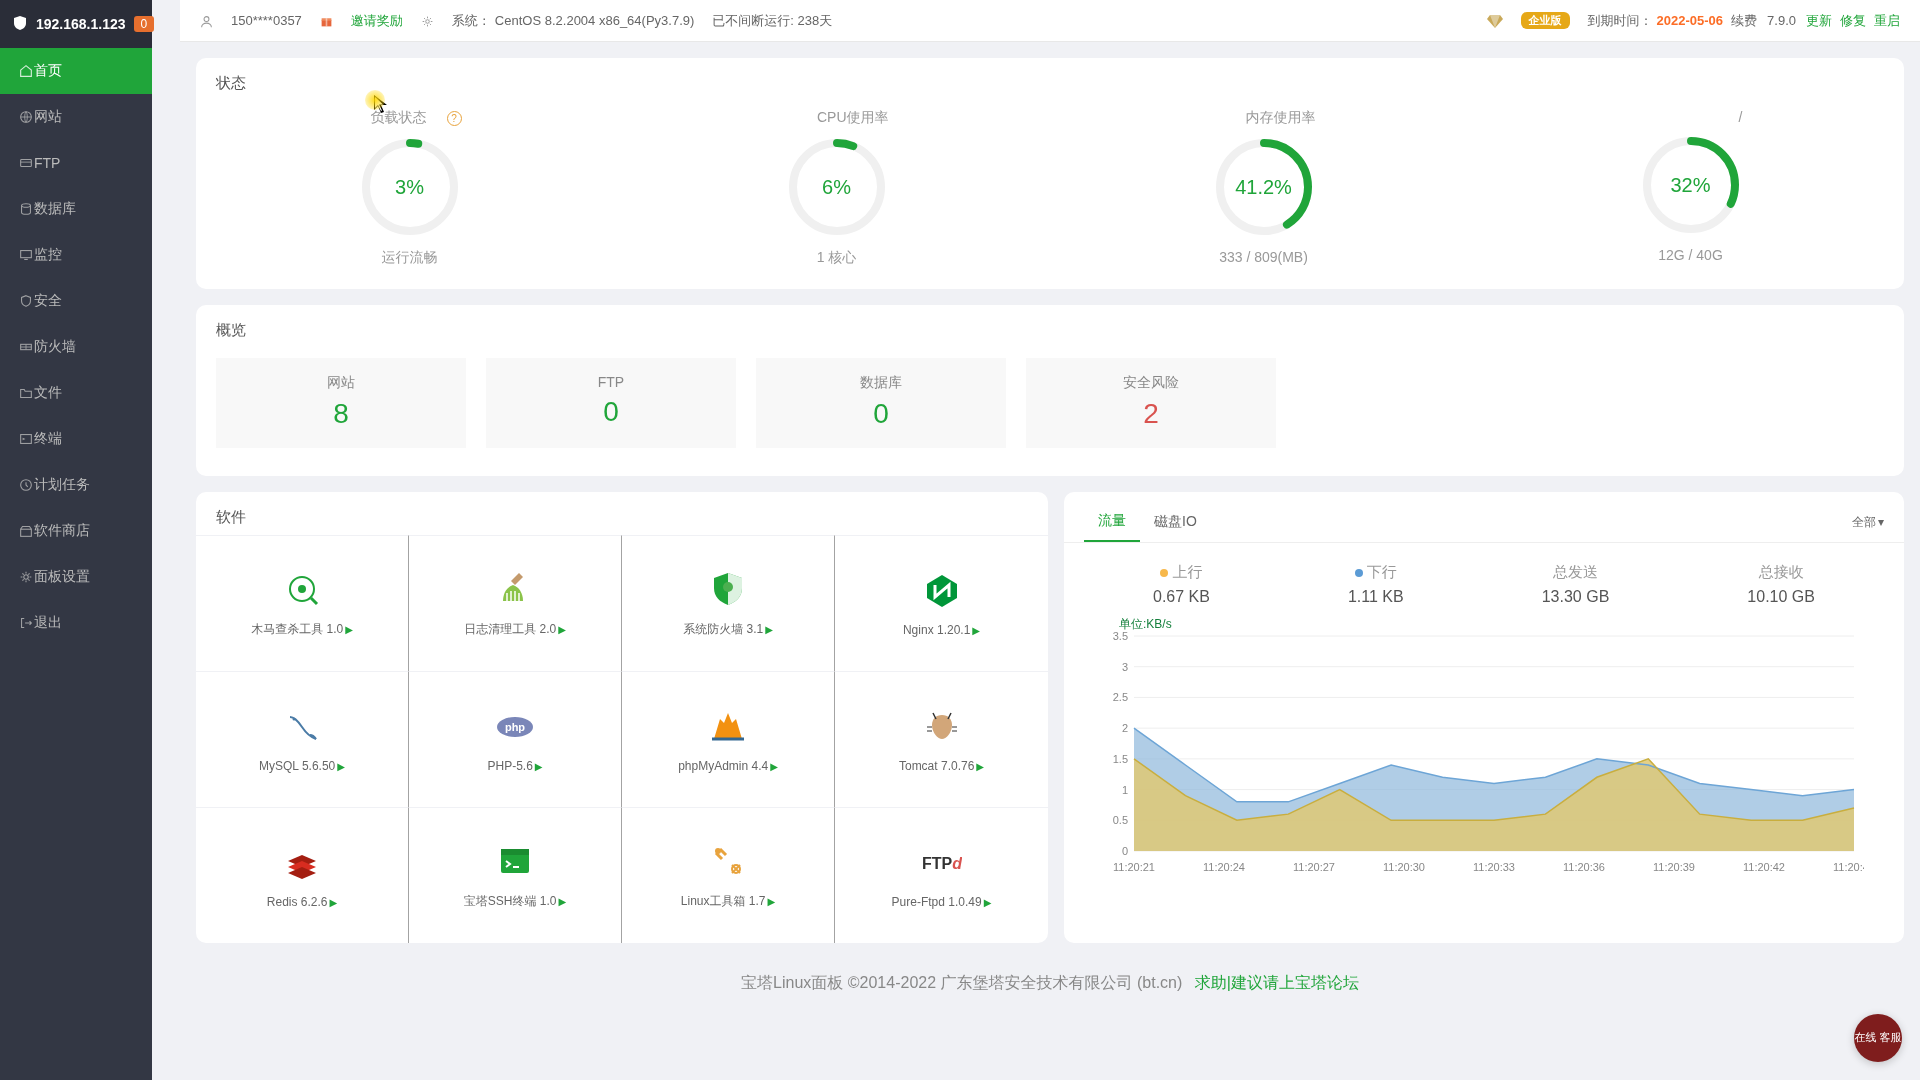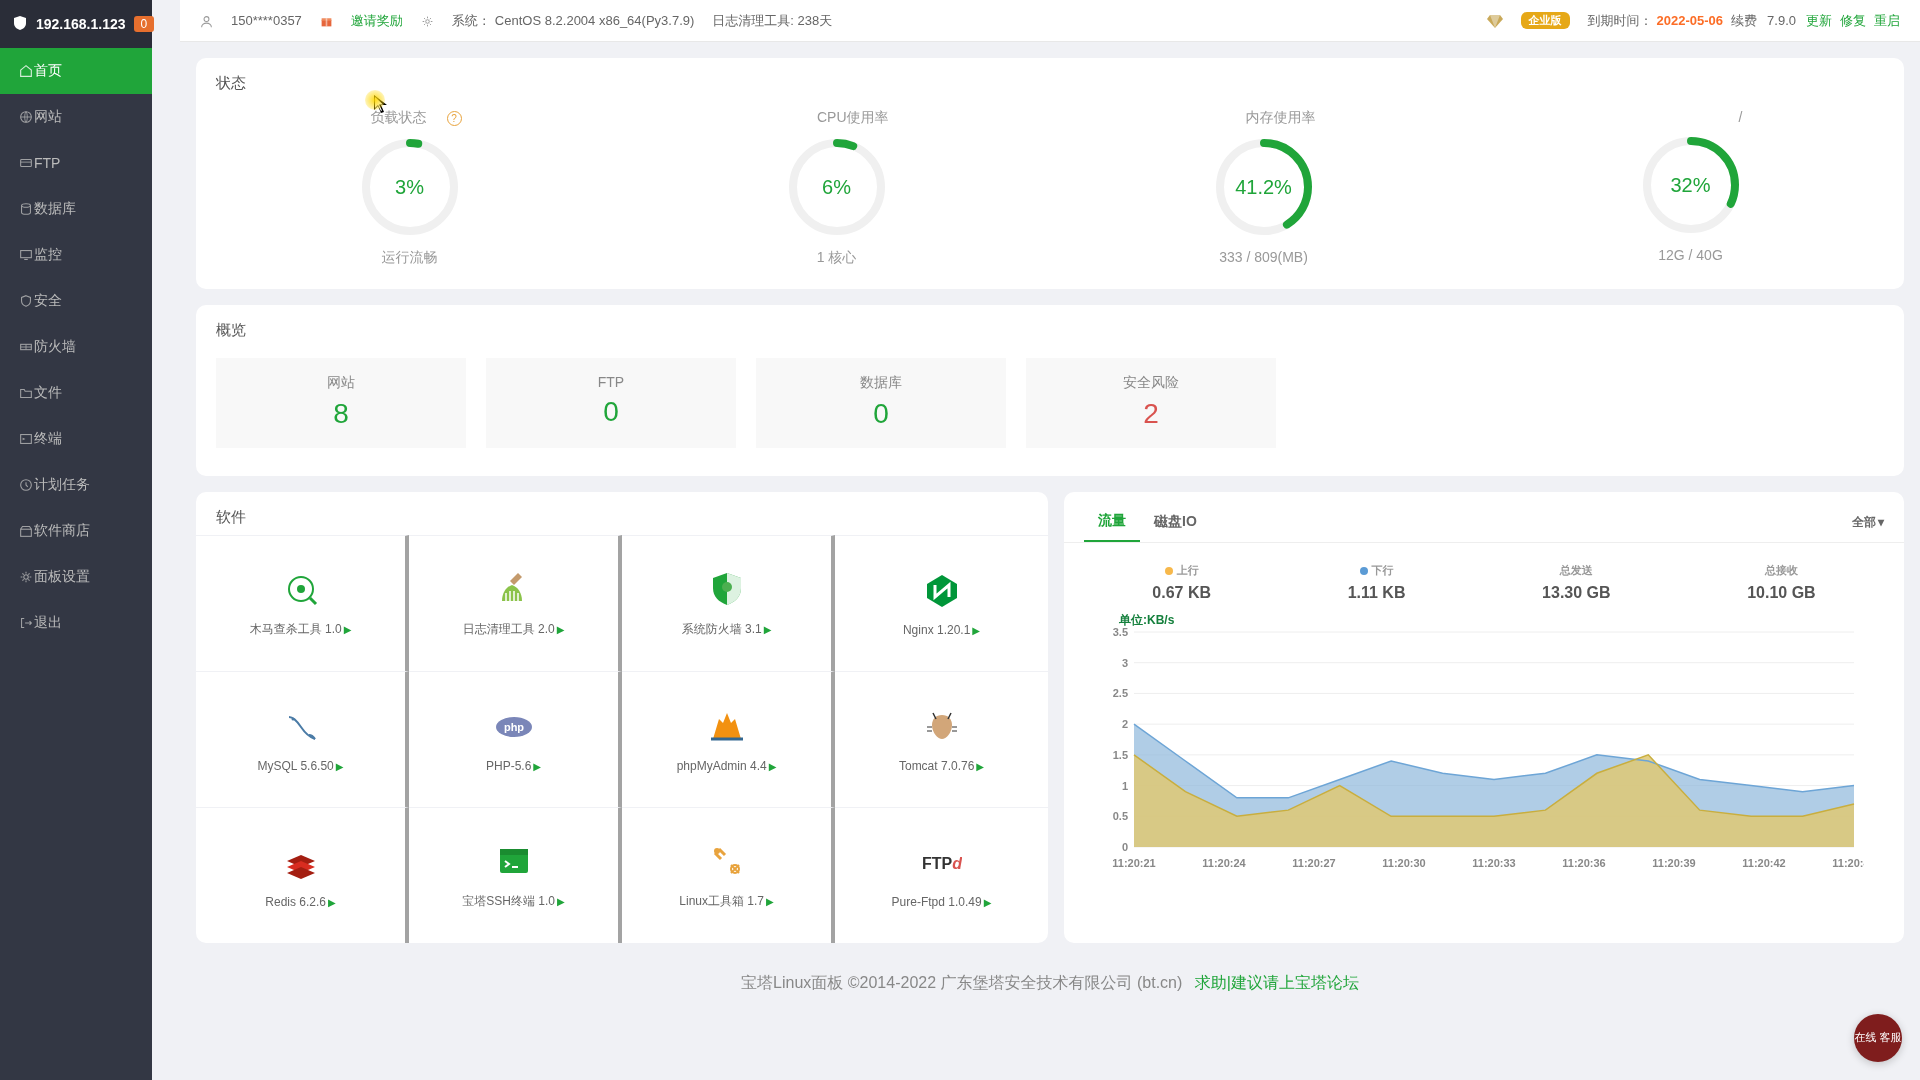--- a/index.html
+++ b/index.html
@@ -45,38 +45,38 @@
 .ov-cards { display: flex; gap: 20px; padding: 10px 20px 28px; }
 .ov-card { background: #f8f8f8; flex: 0 0 250px; height: 90px; text-align: center; padding-top: 16px; cursor: pointer; }
 .ov-card-label { color: #888; font-size: 14px; margin-bottom: 6px; }
 .ov-card-val { font-size: 28px; }
 .ov-card-val.green { color: #20a53a; }
 .ov-card-val.red { color: #d9534f; }
 
 
 .row2 { display: flex; gap: 16px; }
 .panel-soft { flex: 1; }
-.panel-net { width: 840px; display: flex; flex-direction: column; font-weight: bold; }
+.panel-net { width: 840px; display: flex; flex-direction: column; }
 
 .soft-grid { display: grid; grid-template-columns: repeat(4, 1fr); }
-.soft-item { height: 136px; border-right: 4px solid #a3a3a3; border-top: 1px solid #f0f1f5; display: flex; flex-direction: column; align-items: center; justify-content: center; gap: 12px; cursor: pointer; }
+.soft-item { height: 136px; border-right: 1px solid #a3a3a3; border-top: 1px solid #f0f1f5; display: flex; flex-direction: column; align-items: center; justify-content: center; gap: 12px; cursor: pointer; }
 .soft-item:nth-child(4n) { border-right: none; }
 .soft-icon { width: 40px; height: 40px; display: flex; align-items: center; justify-content: center; }
 .soft-name { font-size: 12px; color: #666; }
 .soft-name .play { color: #20a53a; margin-left: 2px; font-size: 10px; }
 
 
 .net-tabs { display: flex; align-items: center; padding: 10px 20px 0; border-bottom: 1px solid #eee; }
 .net-tab { padding: 10px 14px; cursor: pointer; color: #666; font-size: 14px; }
 .net-tab.active { color: #20a53a; border-bottom: 2px solid #20a53a; }
 .net-filter { margin-left: auto; font-size: 12px; color: #666; display: flex; align-items: center; gap: 2px; cursor: pointer; }
 
 .net-stats { display: flex; justify-content: space-around; padding: 20px 20px 10px; }
 .net-stat { text-align: center; }
-.net-stat-label { color: #999; font-size: 11px; margin-bottom: 6px; display: flex; align-items: center; justify-content: center; gap: 4px; }
+.net-stat-label { color: #999; font-size: 15px; margin-bottom: 6px; display: flex; align-items: center; justify-content: center; gap: 4px; }
 .dot { width: 8px; height: 8px; border-radius: 50%; display: inline-block; }
 .dot.yellow { background: #f7b84b; }
 .dot.blue { background: #5b9bd5; }
 .net-stat-val { color: #555; font-size: 16px; }
 
 .chart-wrap { padding: 0 40px 20px 40px; position: relative; flex: 1; }
 .chart-unit { font-size: 12px; color: #15803d; position: absolute; left: 55px; top: 0; }
 
 
 .chart-svg { display: block; }
@@ -241,21 +241,21 @@
           <rect x="2" y="4" width="12" height="3" fill="#f08a5d"></rect>
           <rect x="7" y="4" width="2" height="10" fill="#fff" opacity=".5"></rect>
         </svg></span>
     <span class="link">邀请奖励</span>
     <span><svg width="13" height="13" viewBox="0 0 16 16">
           <circle cx="8" cy="8" r="2.2" fill="none" stroke="#999" stroke-width="1.2"></circle>
           <path d="M8 2v2M8 12v2M2 8h2M12 8h2M3.8 3.8l1.4 1.4M10.8 10.8l1.4 1.4M3.8 12.2l1.4-1.4M10.8 5.2l1.4-1.4" stroke="#999" stroke-width="1.2"></path>
         </svg></span>
     <span>系统：</span>
     <span style="margin-left:-14px">CentOS 8.2.2004 x86_64(Py3.7.9)</span>
-    <span>日志清理工具: 238天</span>
+    <span>已不间断运行: 238天</span>
     <span class="sep"></span>
     <span class="diamond"><svg width="16" height="14" viewBox="0 0 16 14">
           <path fill="#c9a959" d="M3 1h10l3 4-8 9-8-9 3-4z"></path>
           <path fill="#fff" opacity=".4" d="M3 1l5 13L13 1z"></path>
         </svg></span>
     <span class="badge-ent">企业版</span>
     <span>到期时间：</span>
     <span class="red" style="margin-left:-14px">2022-05-06</span>
     <a class="gray" style="margin-left:-10px">续费</a>
     <span style="margin-left:-8px">7.9.0</span>

